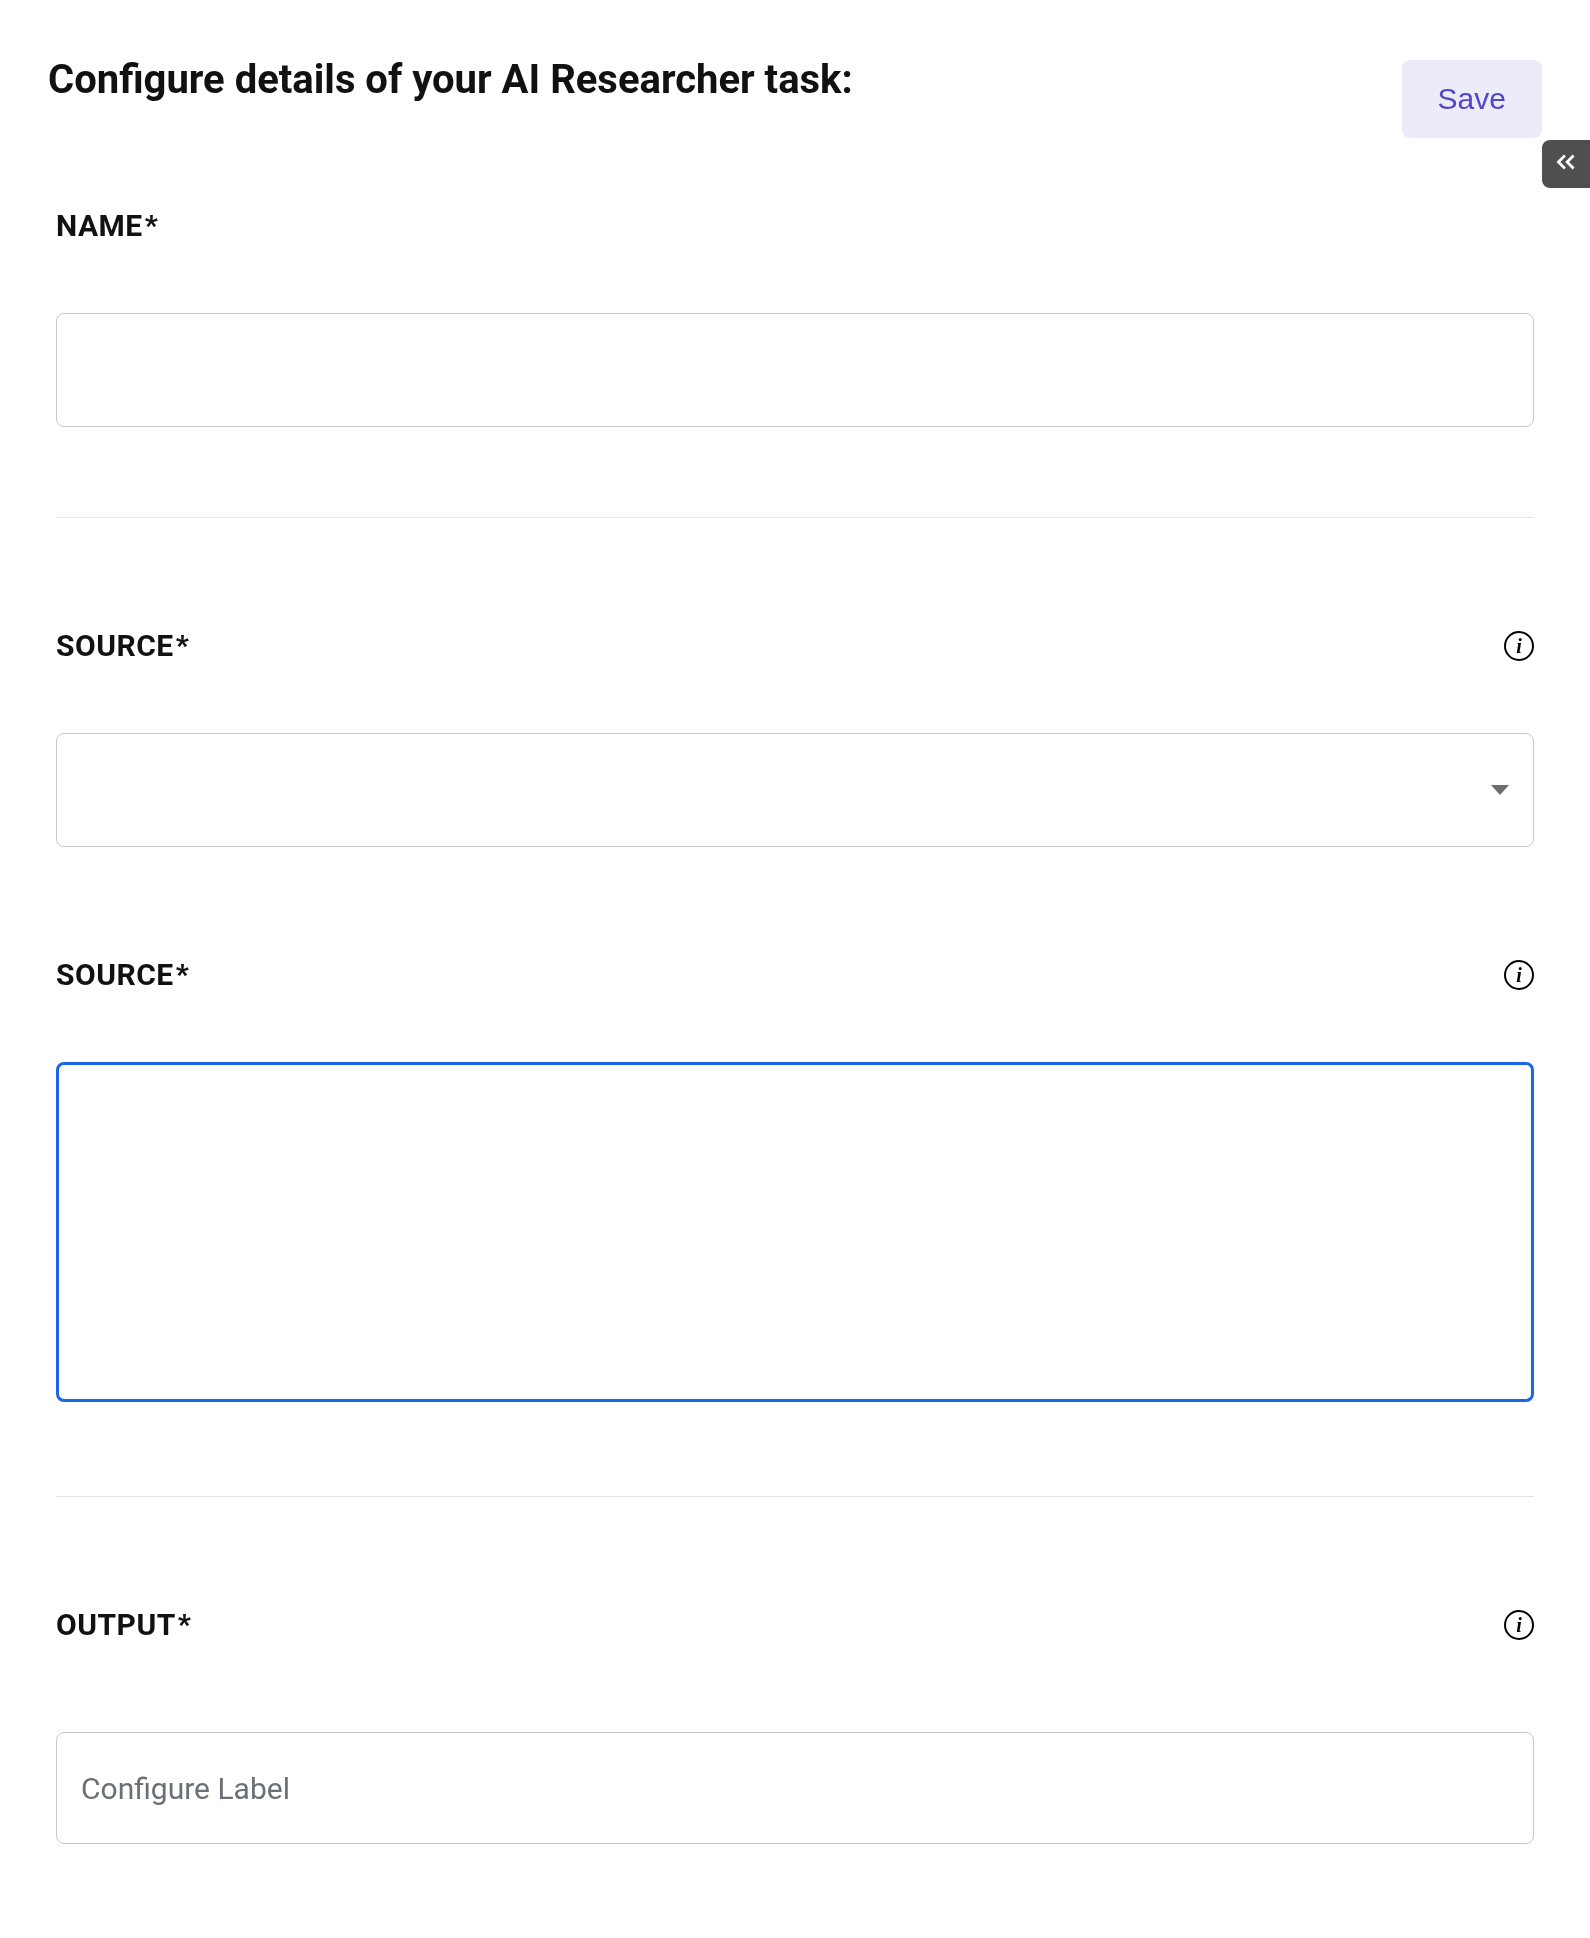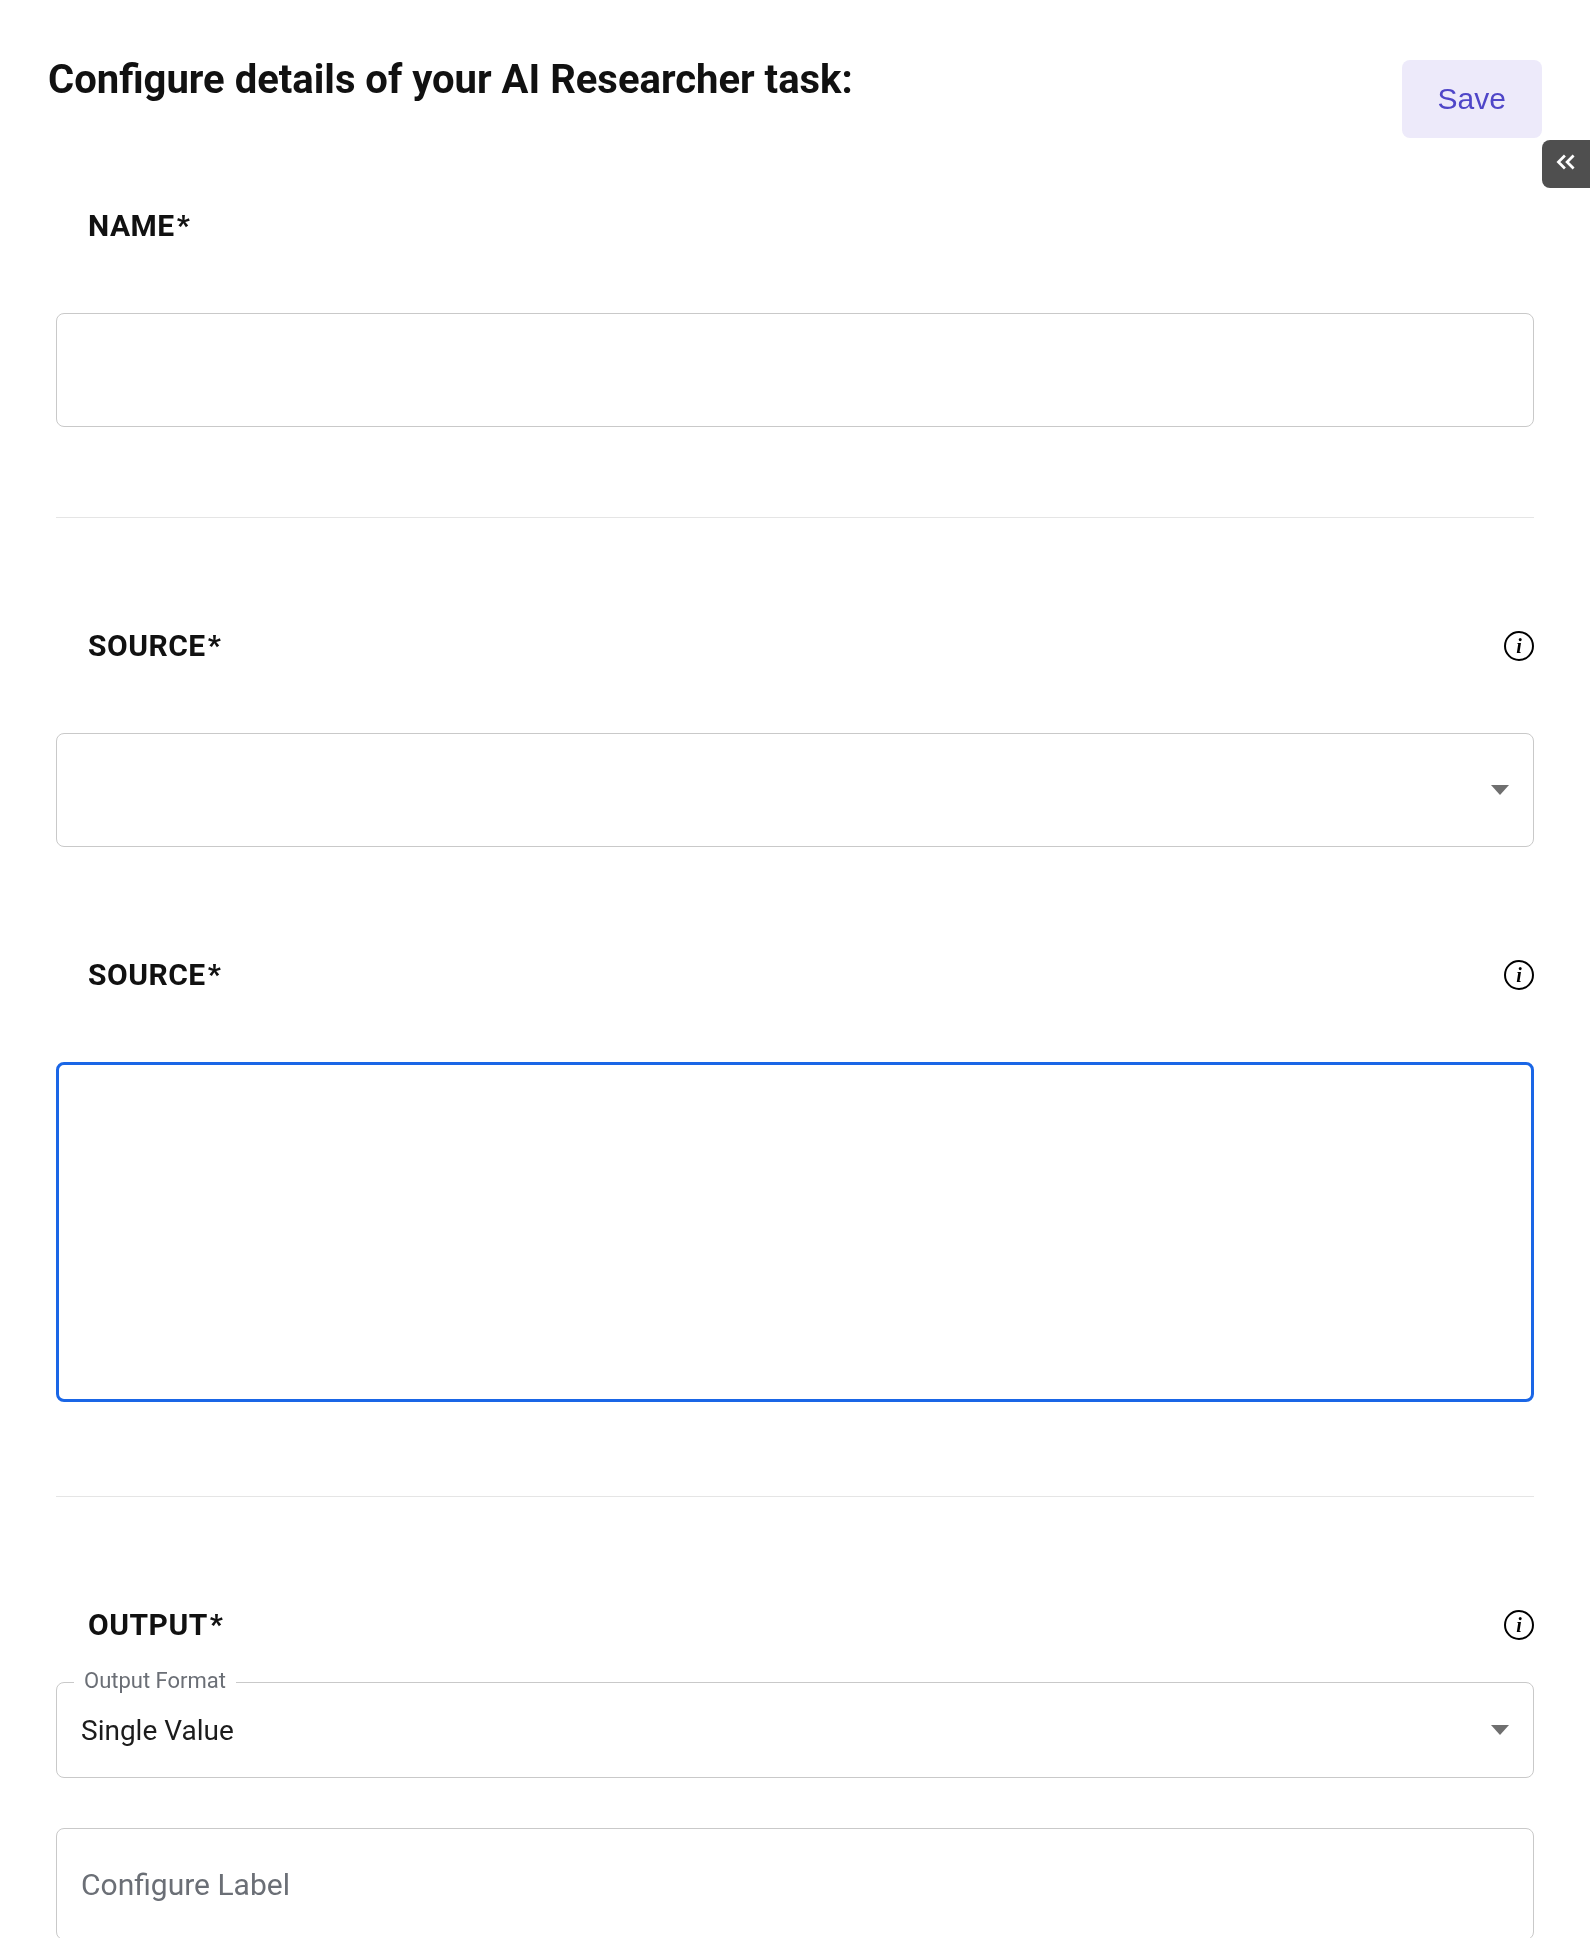--- a/index.html
+++ b/index.html
@@ -59,21 +59,20 @@
     align-items: center;
     justify-content: center;
     cursor: pointer;
   }
   .collapse-tab svg { width: 26px; height: 26px; stroke: #fff; fill: none; stroke-width: 2.5; }
   .form-area { margin-top: 70px; padding: 0 8px; }
   .section-label-row {
     display: flex;
     align-items: center;
     justify-content: space-between;
-    margin-left: 32px;
   }
   .section-label {
     font-size: 30px;
     font-weight: 700;
     letter-spacing: 0.5px;
     color: #111;
     display: flex;
     align-items: center;
   }
   .req-star {
@@ -251,27 +250,20 @@
     <div class="section-gap">
       <div class="section-label-row">
         <div class="section-label">
           <span>OUTPUT</span>
           <span class="req-star">*</span>
         </div>
         <span class="info-icon">i</span>
       </div>
 
       <div class="output-row">
-        <div class="output-col floating-field">
-          <span class="floating-label">Output Format</span>
-          <div class="select-input small">
-            <span class="select-value">Single Value</span>
-            <span class="dropdown-arrow"></span>
-          </div>
-        </div>
       </div>
 
       <div class="attr-label-wrap">
         <div class="attr-input">
           <span>Configure Label</span>
         </div>
       </div>
     </div>
 
   </div>

